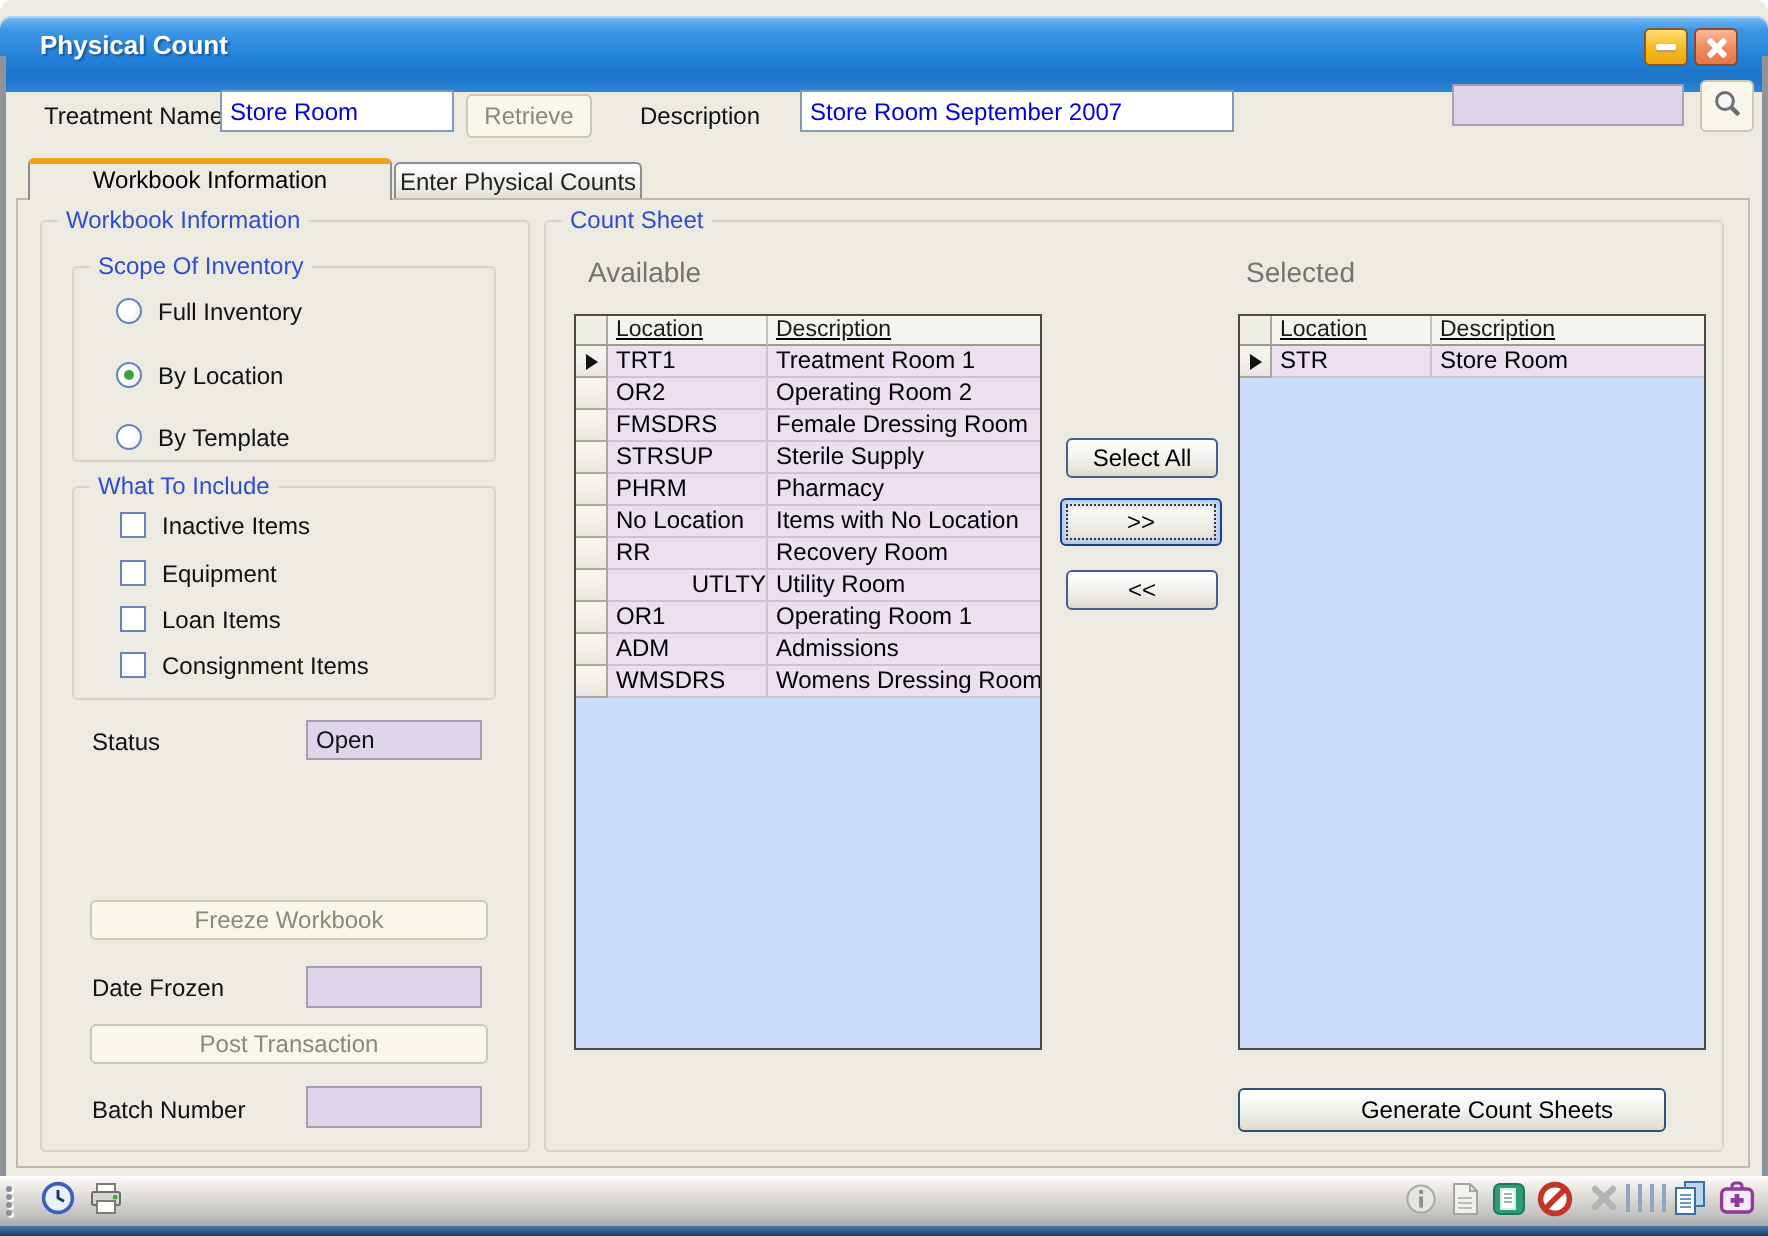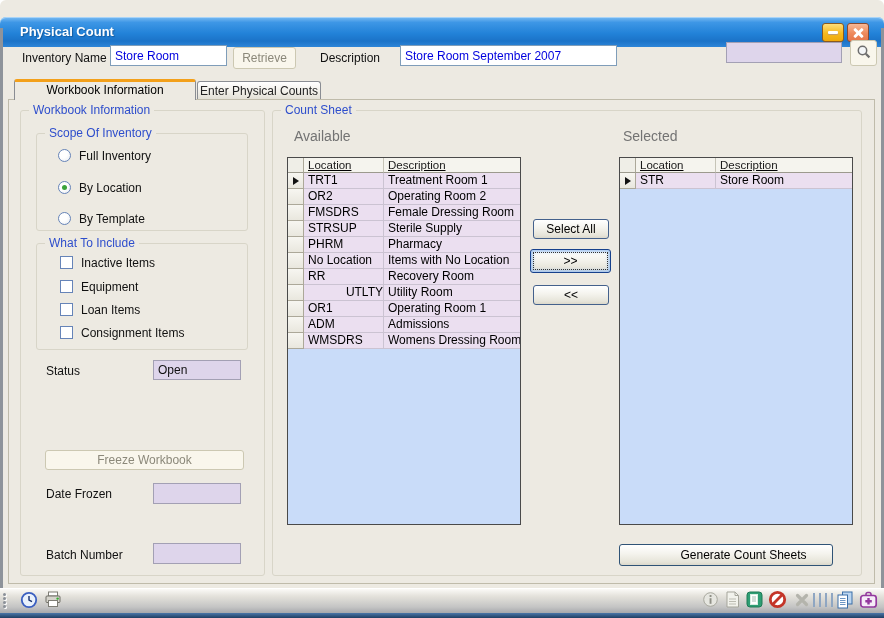--- a/index.html
+++ b/index.html
@@ -2,21 +2,21 @@
 <html><head>
 <meta charset="utf-8">
 <style>
   * { margin:0; padding:0; box-sizing:border-box; }
   body { background:#fff; font-family:"Liberation Sans", sans-serif; }
   .window { position:relative; width:884px; height:618px; background:#EDEAE2; overflow:hidden; border-radius:6px 6px 0 0; }
   .edge { position:absolute; top:28px; bottom:0; width:3px; background:#8E939A; z-index:50; }
   .edge.l { left:0; } .edge.r { right:0; }
 
   
-  .titlebar { position:absolute; left:0; top:17px; width:884px; height:30px;
+  .titlebar { position:absolute; left:0; top:8px; width:884px; height:38px;
     background:linear-gradient(180deg,#7CBCF2 0%,#3E97E6 18%,#2282D8 55%,#1B73C8 80%,#2D85D8 100%);
     border-radius:6px 6px 0 0; box-shadow:inset 0 1px 0 #A8D4F8; }
   .title-text { position:absolute; left:20px; top:0; line-height:29px; color:#fff; font-size:13px; font-weight:bold; text-shadow:1px 1px 1px #155A9E; }
   .cap-btn { position:absolute; top:6px; width:22px; height:19px; border-radius:3px; border:1px solid #8A5A20; display:flex; align-items:center; justify-content:center; }
   .btn-min { left:822px; background:linear-gradient(180deg,#FFDE7A 0%,#F6B91E 55%,#EFA90A 100%); }
   .btn-close { left:847px; background:linear-gradient(180deg,#F8B896 0%,#EE8A5C 55%,#E5764A 100%); border-color:#8A4A30; }
   .glyph-min { width:10px; height:3px; background:#fff; border-radius:1px; box-shadow:0 1px 1px #B97; }
   .glyph-x { position:relative; width:12px; height:12px; }
   .glyph-x::before,.glyph-x::after { content:""; position:absolute; left:5px; top:0; width:3px; height:12px; background:#fff; border-radius:1px; }
   .glyph-x::before { transform:rotate(45deg);} .glyph-x::after { transform:rotate(-45deg);}
@@ -74,21 +74,21 @@
     <div class="cap-btn btn-min">
         <span class="glyph-min"></span>
       </div>
     <div class="cap-btn btn-close">
         <span class="glyph-x"></span>
       </div>
   </div>
   <div class="edge l"></div>
   <div class="edge r"></div>
 
-  <div class="lbl" style="left:22px; top:51px;">Inventory Name</div>
+  <div class="lbl" style="left:22px; top:51px;">Treatment Name</div>
   <input class="tin" style="left: 110px; top: 45px; width: 117px; height: 21px;" readonly="" value="Store Room">
   <div class="flatbtn" style="left:233px; top:47px; width:63px; height:22px; line-height:20px;">Retrieve</div>
   <div class="lbl" style="left:320px; top:51px;">Description</div>
   <input class="tin" style="left: 400px; top: 45px; width: 217px; height: 21px;" readonly="" value="Store Room September 2007">
   <input class="tin lav" style="left: 726px; top: 42px; width: 116px; height: 21px;" readonly="" value="">
   <div class="flatbtn" style="left:850px; top:40px; width:27px; height:26px; display:flex; align-items:center; justify-content:center;">
     <span>
       <svg width="16" height="16" viewBox="0 0 16 16">
         <circle cx="6.5" cy="6.5" r="4.2" fill="#F4F6F8" stroke="#6E6E6E" stroke-width="1.5"></circle>
         <line x1="9.8" y1="9.8" x2="13.4" y2="13.4" stroke="#6E6E6E" stroke-width="2.2"></line>
@@ -125,20 +125,21 @@
   <div class="lbl" style="left:81px; top:303px; z-index:7;">Loan Items</div>
   <span class="check" style="left:60px; top:326px; z-index:7;"></span>
   <div class="lbl" style="left:81px; top:326px; z-index:7;">Consignment Items</div>
 
   <div class="lbl" style="left:46px; top:364px; z-index:7;">Status</div>
   <input class="tin lav" style="left: 153px; top: 360px; width: 88px; height: 20px; color: rgb(17, 17, 17); z-index: 7;" readonly="" value="Open">
 
   <div class="flatbtn" style="left:45px; top:450px; width:199px; height:20px; line-height:18px; z-index:7;">Freeze Workbook</div>
   <div class="lbl" style="left:46px; top:487px; z-index:7;">Date Frozen</div>
   <input class="tin lav" style="left: 153px; top: 483px; width: 88px; height: 21px; z-index: 7;" readonly="" value="">
+  <div class="flatbtn" style="left:45px; top:512px; width:199px; height:20px; line-height:18px; z-index:7;">Post Transaction</div>
   <div class="lbl" style="left:46px; top:548px; z-index:7;">Batch Number</div>
   <input class="tin lav" style="left: 153px; top: 543px; width: 88px; height: 21px; z-index: 7;" readonly="" value="">
 
   <div class="gbox" style="left:272px; top:110px; width:590px; height:466px; z-index:5;">
     <span class="gtitle">Count Sheet</span>
   </div>
 
   <div class="bigname" style="left:294px; top:128px; z-index:7;">Available</div>
   <div class="grid" style="left:287px; top:157px; z-index:7;">
     <div class="grid-header">

